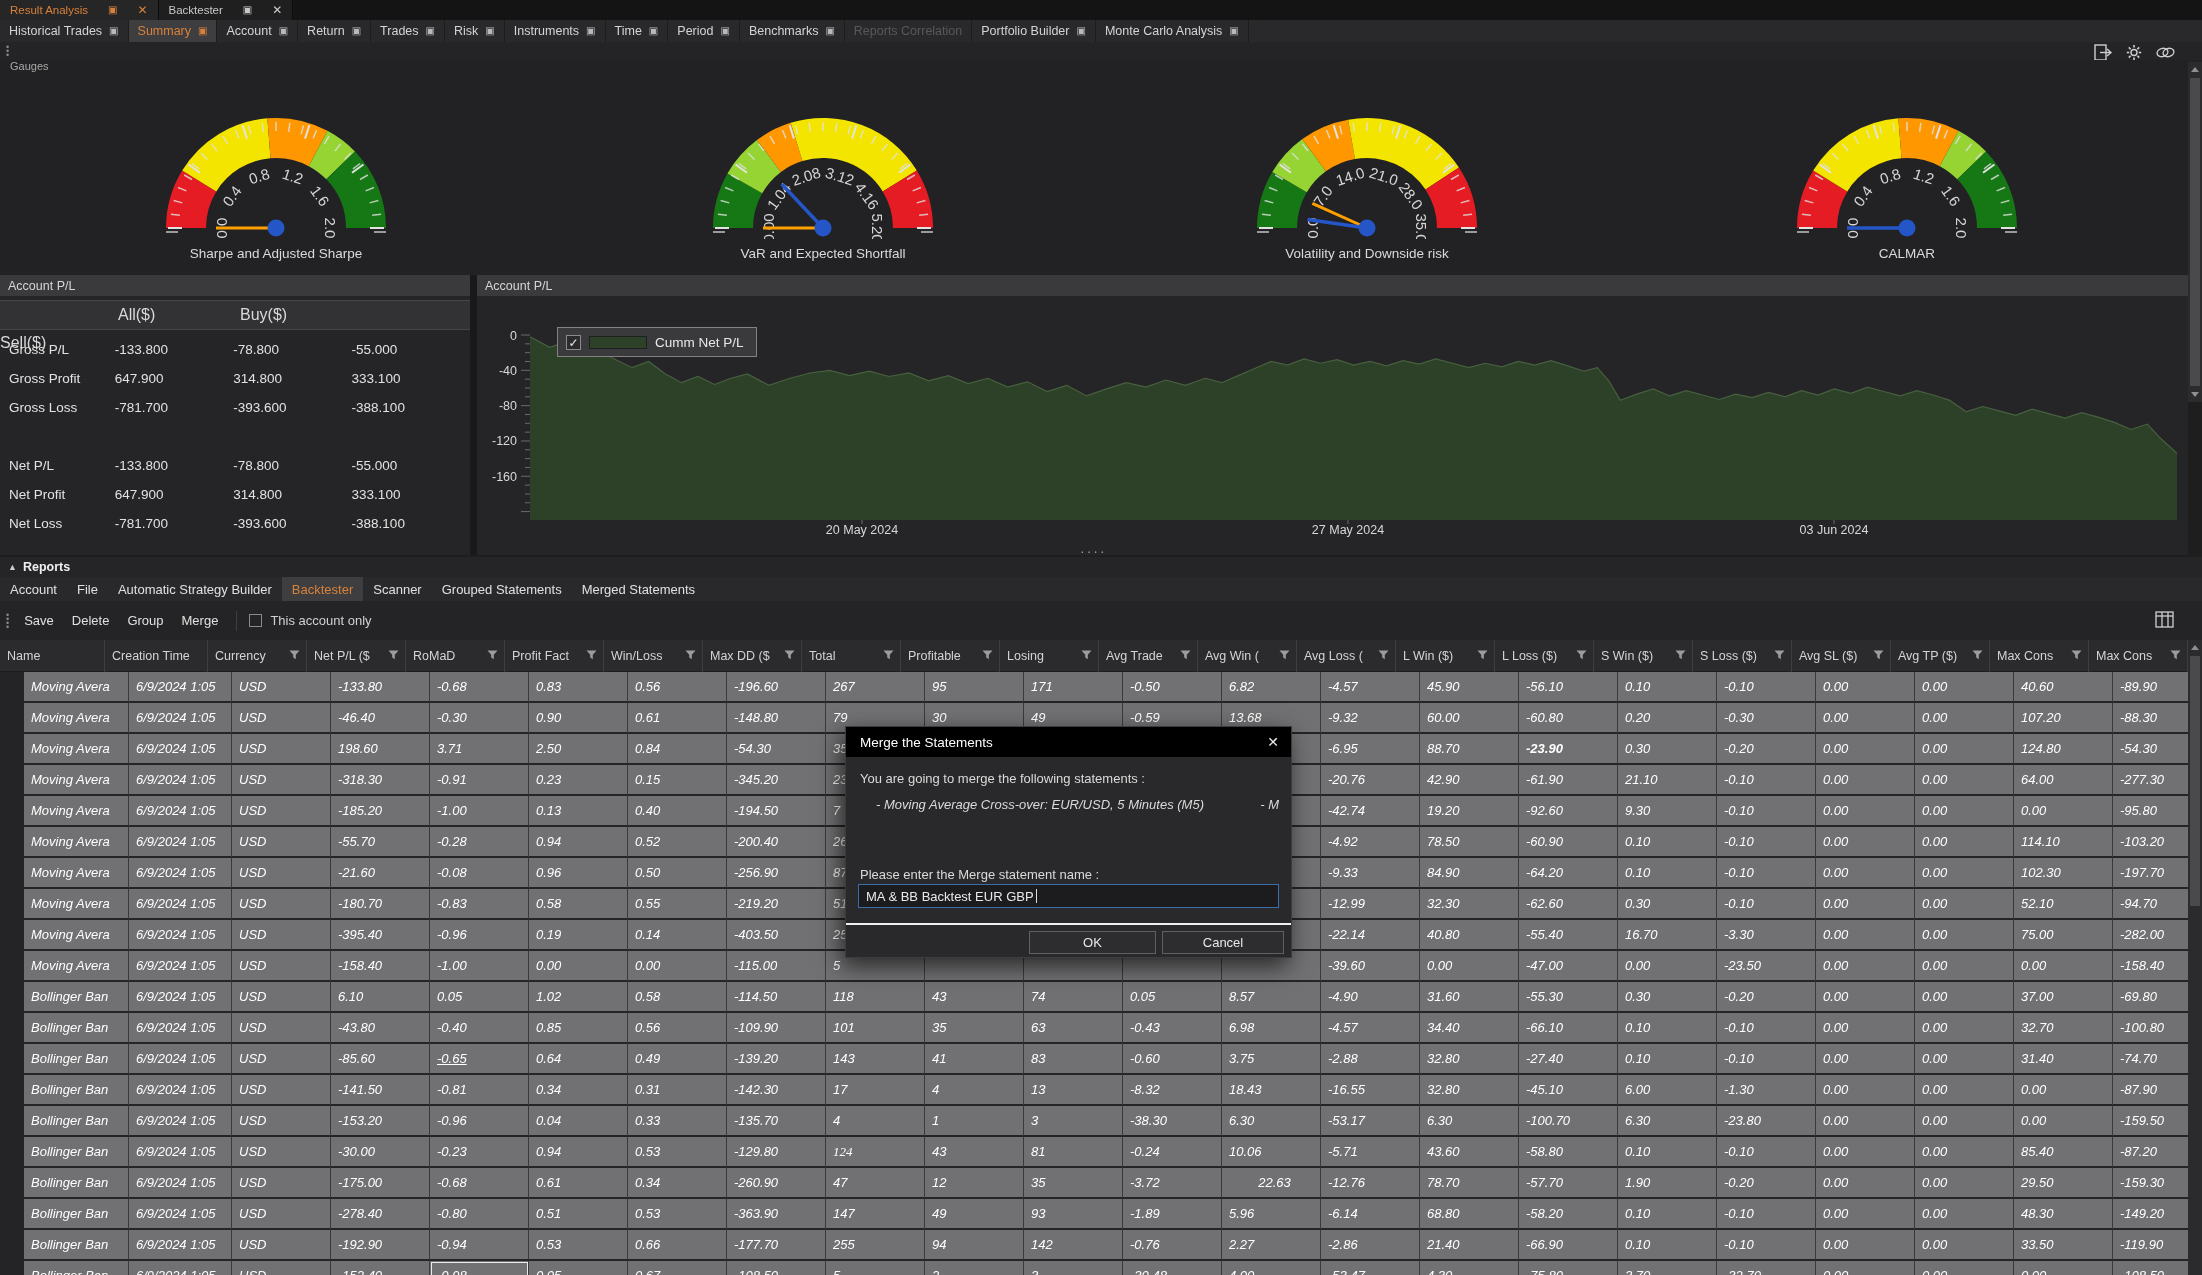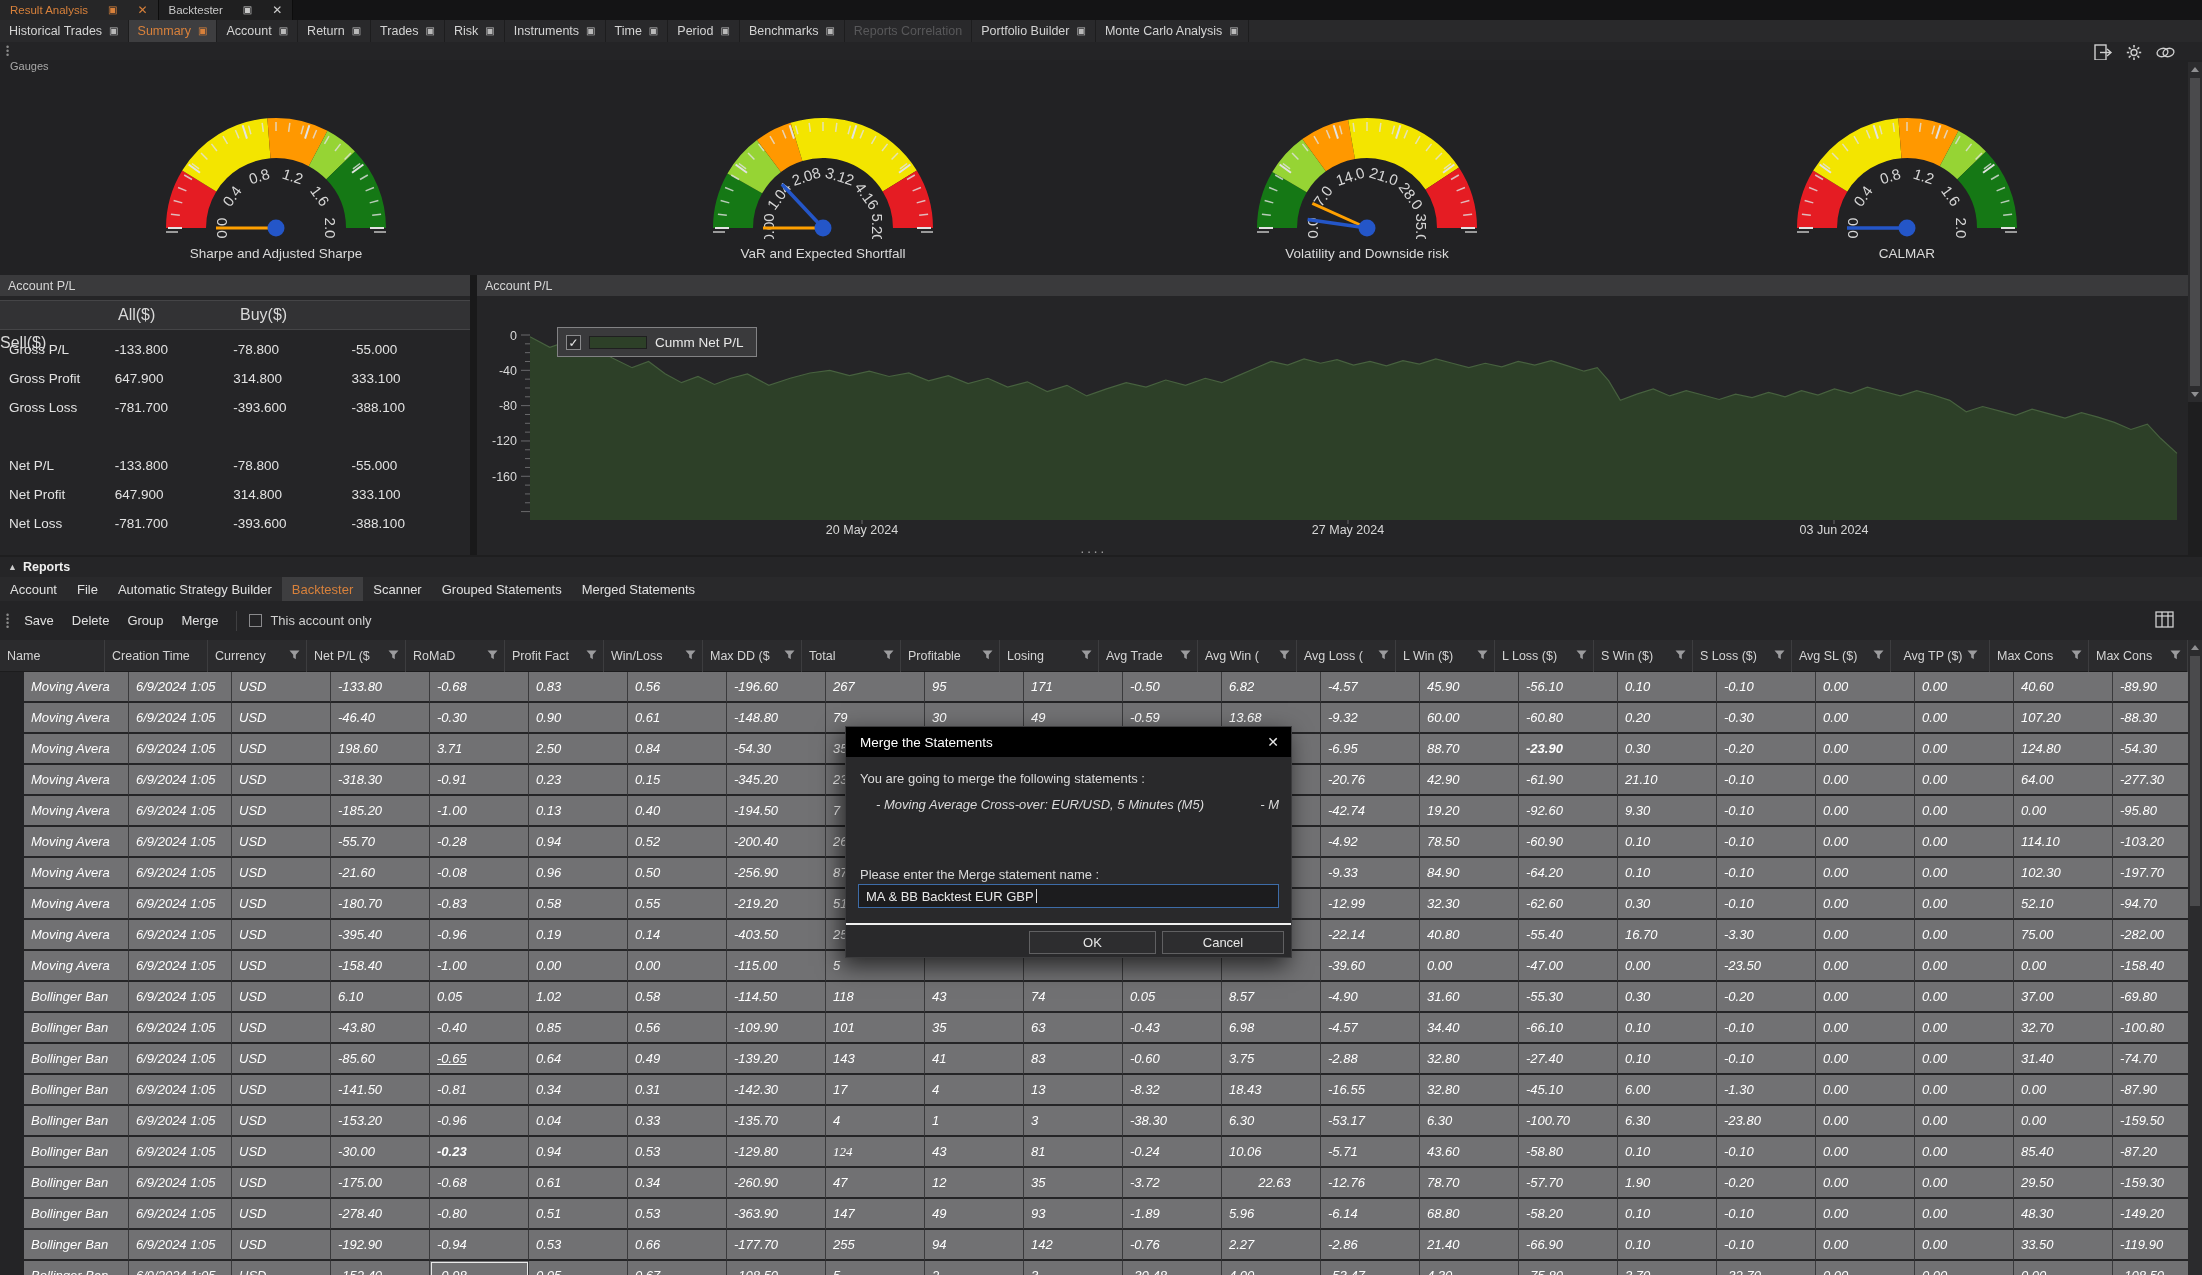--- a/index.html
+++ b/index.html
@@ -445,21 +445,21 @@
       <span><svg width="11" height="10" viewBox="0 0 11 10">
           <path d="M0.5,0.5 H10.5 L6.8,4.8 V9.3 L4.2,7.6 V4.8 Z" fill="#9c9c9e"></path>
         </svg></span>
     </div>
     <div class="gh-cell" style="width: 99px;">
       <span style="overflow: hidden;">Avg SL ($)</span>
       <span><svg width="11" height="10" viewBox="0 0 11 10">
           <path d="M0.5,0.5 H10.5 L6.8,4.8 V9.3 L4.2,7.6 V4.8 Z" fill="#9c9c9e"></path>
         </svg></span>
     </div>
-    <div class="gh-cell" style="width: 99px; justify-content: center;">
+    <div class="gh-cell" style="width: 99px;">
       <span style="overflow: hidden;">Avg TP ($)</span>
       <span><svg width="11" height="10" viewBox="0 0 11 10">
           <path d="M0.5,0.5 H10.5 L6.8,4.8 V9.3 L4.2,7.6 V4.8 Z" fill="#9c9c9e"></path>
         </svg></span>
     </div>
     <div class="gh-cell" style="width: 99px;">
       <span style="overflow: hidden;">Max Cons</span>
       <span><svg width="11" height="10" viewBox="0 0 11 10">
           <path d="M0.5,0.5 H10.5 L6.8,4.8 V9.3 L4.2,7.6 V4.8 Z" fill="#9c9c9e"></path>
         </svg></span>
@@ -830,21 +830,21 @@
       <div class="g-cell" style="width: 99px;">0.00</div>
       <div class="g-cell" style="width: 99px;">0.00</div>
       <div class="g-cell" style="width: 99px;">0.00</div>
       <div class="g-cell" style="width: 99px;">-159.50</div>
     </div>
     <div class="g-row">
       <div class="g-cell" style="width: 105px;">Bollinger Ban</div>
       <div class="g-cell" style="width: 103px;">6/9/2024 1:05</div>
       <div class="g-cell" style="width: 99px;">USD</div>
       <div class="g-cell" style="width: 99px;">-30.00</div>
-      <div class="g-cell" style="width: 99px; font-weight: bold;">-0.23</div>
+      <div class="g-cell" style="width: 99px;">-0.23</div>
       <div class="g-cell" style="width: 99px;">0.94</div>
       <div class="g-cell" style="width: 99px;">0.53</div>
       <div class="g-cell" style="width: 99px;">-129.80</div>
       <div class="g-cell" style="width: 99px; font-family: Liberation Serif, serif;">124</div>
       <div class="g-cell" style="width: 99px;">43</div>
       <div class="g-cell" style="width: 99px;">81</div>
       <div class="g-cell" style="width: 99px;">-0.24</div>
       <div class="g-cell" style="width: 99px;">10.06</div>
       <div class="g-cell" style="width: 99px;">-5.71</div>
       <div class="g-cell" style="width: 99px;">43.60</div>

